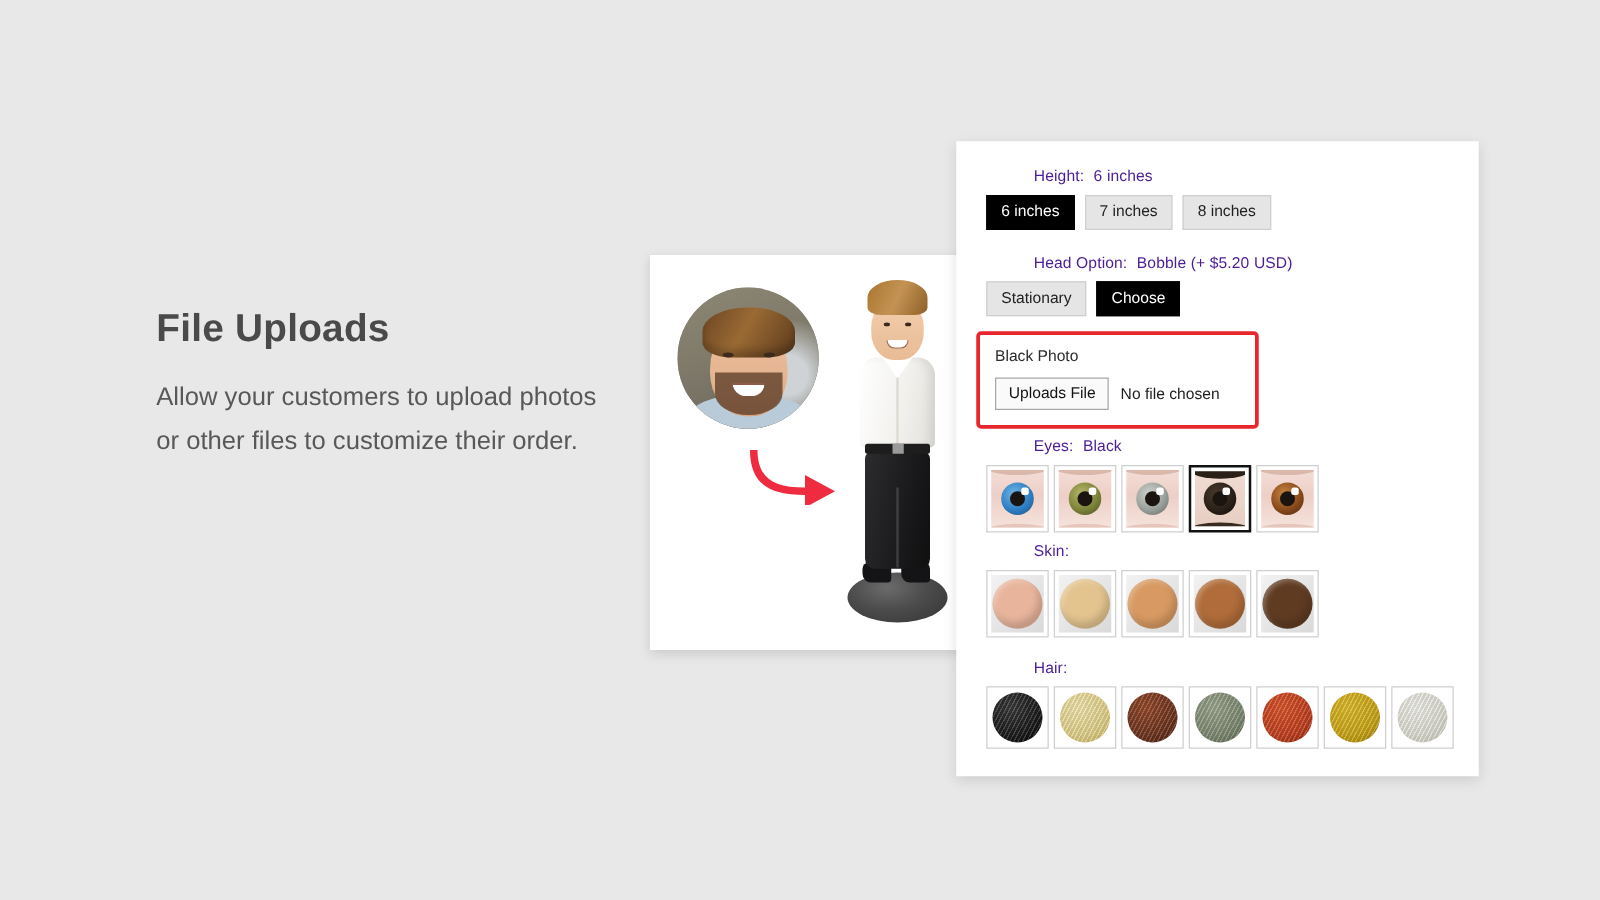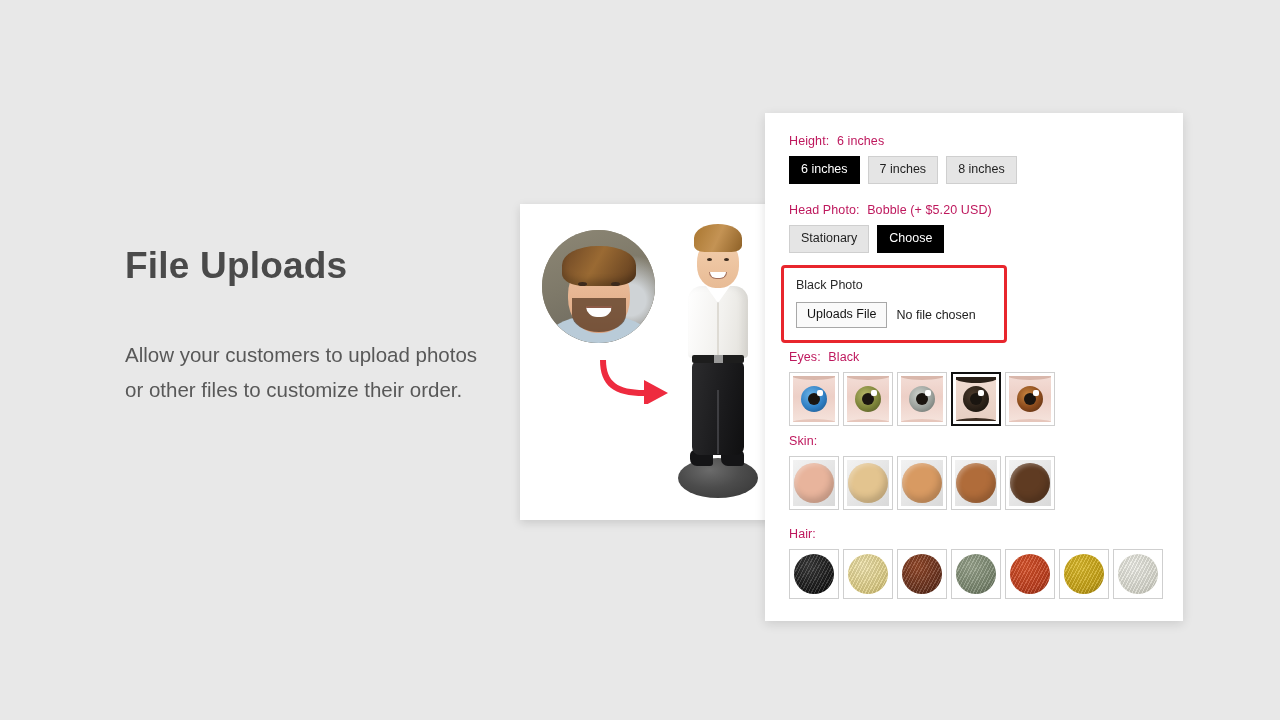--- a/index.html
+++ b/index.html
@@ -17,25 +17,25 @@
   }
 
   
   #left-copy {
     position: absolute;
     left: 125px;
     top: 246px;
     width: 370px;
   }
   #left-copy .headline {
-    font-size: 37px;
+    font-size: 31px;
     font-weight: bold;
     color: #4a4a4a;
     letter-spacing: 0.2px;
-    margin: 0 0 50px 0;
+    margin: 0 0 20px 0;
     line-height: 1.1;
   }
   #left-copy .subcopy {
     font-size: 20.5px;
     color: #585858;
     line-height: 1.72;
     margin: 0;
   }
 
   
@@ -285,24 +285,25 @@
     width: 418px;
     height: 508px;
     background: #ffffff;
     box-shadow: 0 3px 10px rgba(0,0,0,0.12);
     padding: 0;
     box-sizing: border-box;
   }
   .opt-group { position: absolute; left: 24px; }
   .opt-label {
     font-size: 12.5px;
-    color: #be185d;
+    color: #4c1d95;
     margin-bottom: 8px;
     letter-spacing: .1px;
     white-space: nowrap;
+    margin-left: 38px;
   }
   .opt-label .val { margin-left: 4px; }
   .btn-row { display: flex; gap: 8px; }
   .opt-btn {
     font-family: "Liberation Sans", sans-serif;
     font-size: 12.5px;
     color: #1f1f1f;
     background: #e5e5e5;
     border: 1px solid #cfcfcf;
     padding: 6px 11px 7px 11px;
@@ -522,21 +523,21 @@
     </div>
     <div class="btn-row">
       <button class="opt-btn selected">6 inches</button>
       <button class="opt-btn">7 inches</button>
       <button class="opt-btn">8 inches</button>
     </div>
   </div>
 
   <div class="opt-group" id="group-head">
     <div class="opt-label">
-      <span>Head Photo:</span>
+      <span>Head Option:</span>
       <span class="val">Bobble  (+ $5.20 USD)</span>
     </div>
     <div class="btn-row">
       <button class="opt-btn">Stationary</button>
       <button class="opt-btn selected">Choose</button>
     </div>
   </div>
 
   <div class="opt-group" id="group-upload">
     <div id="upload-highlight">

